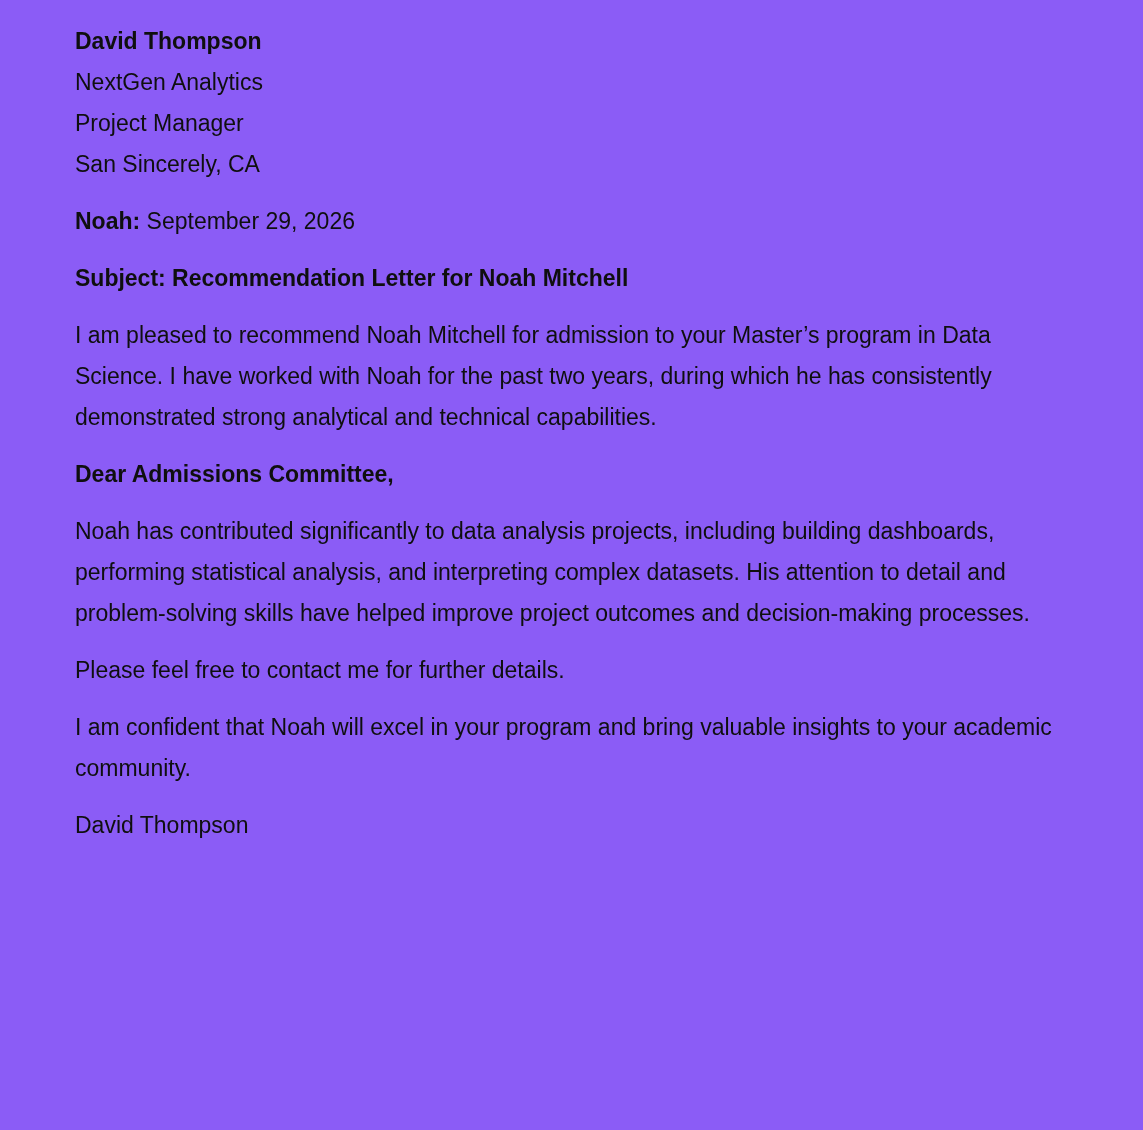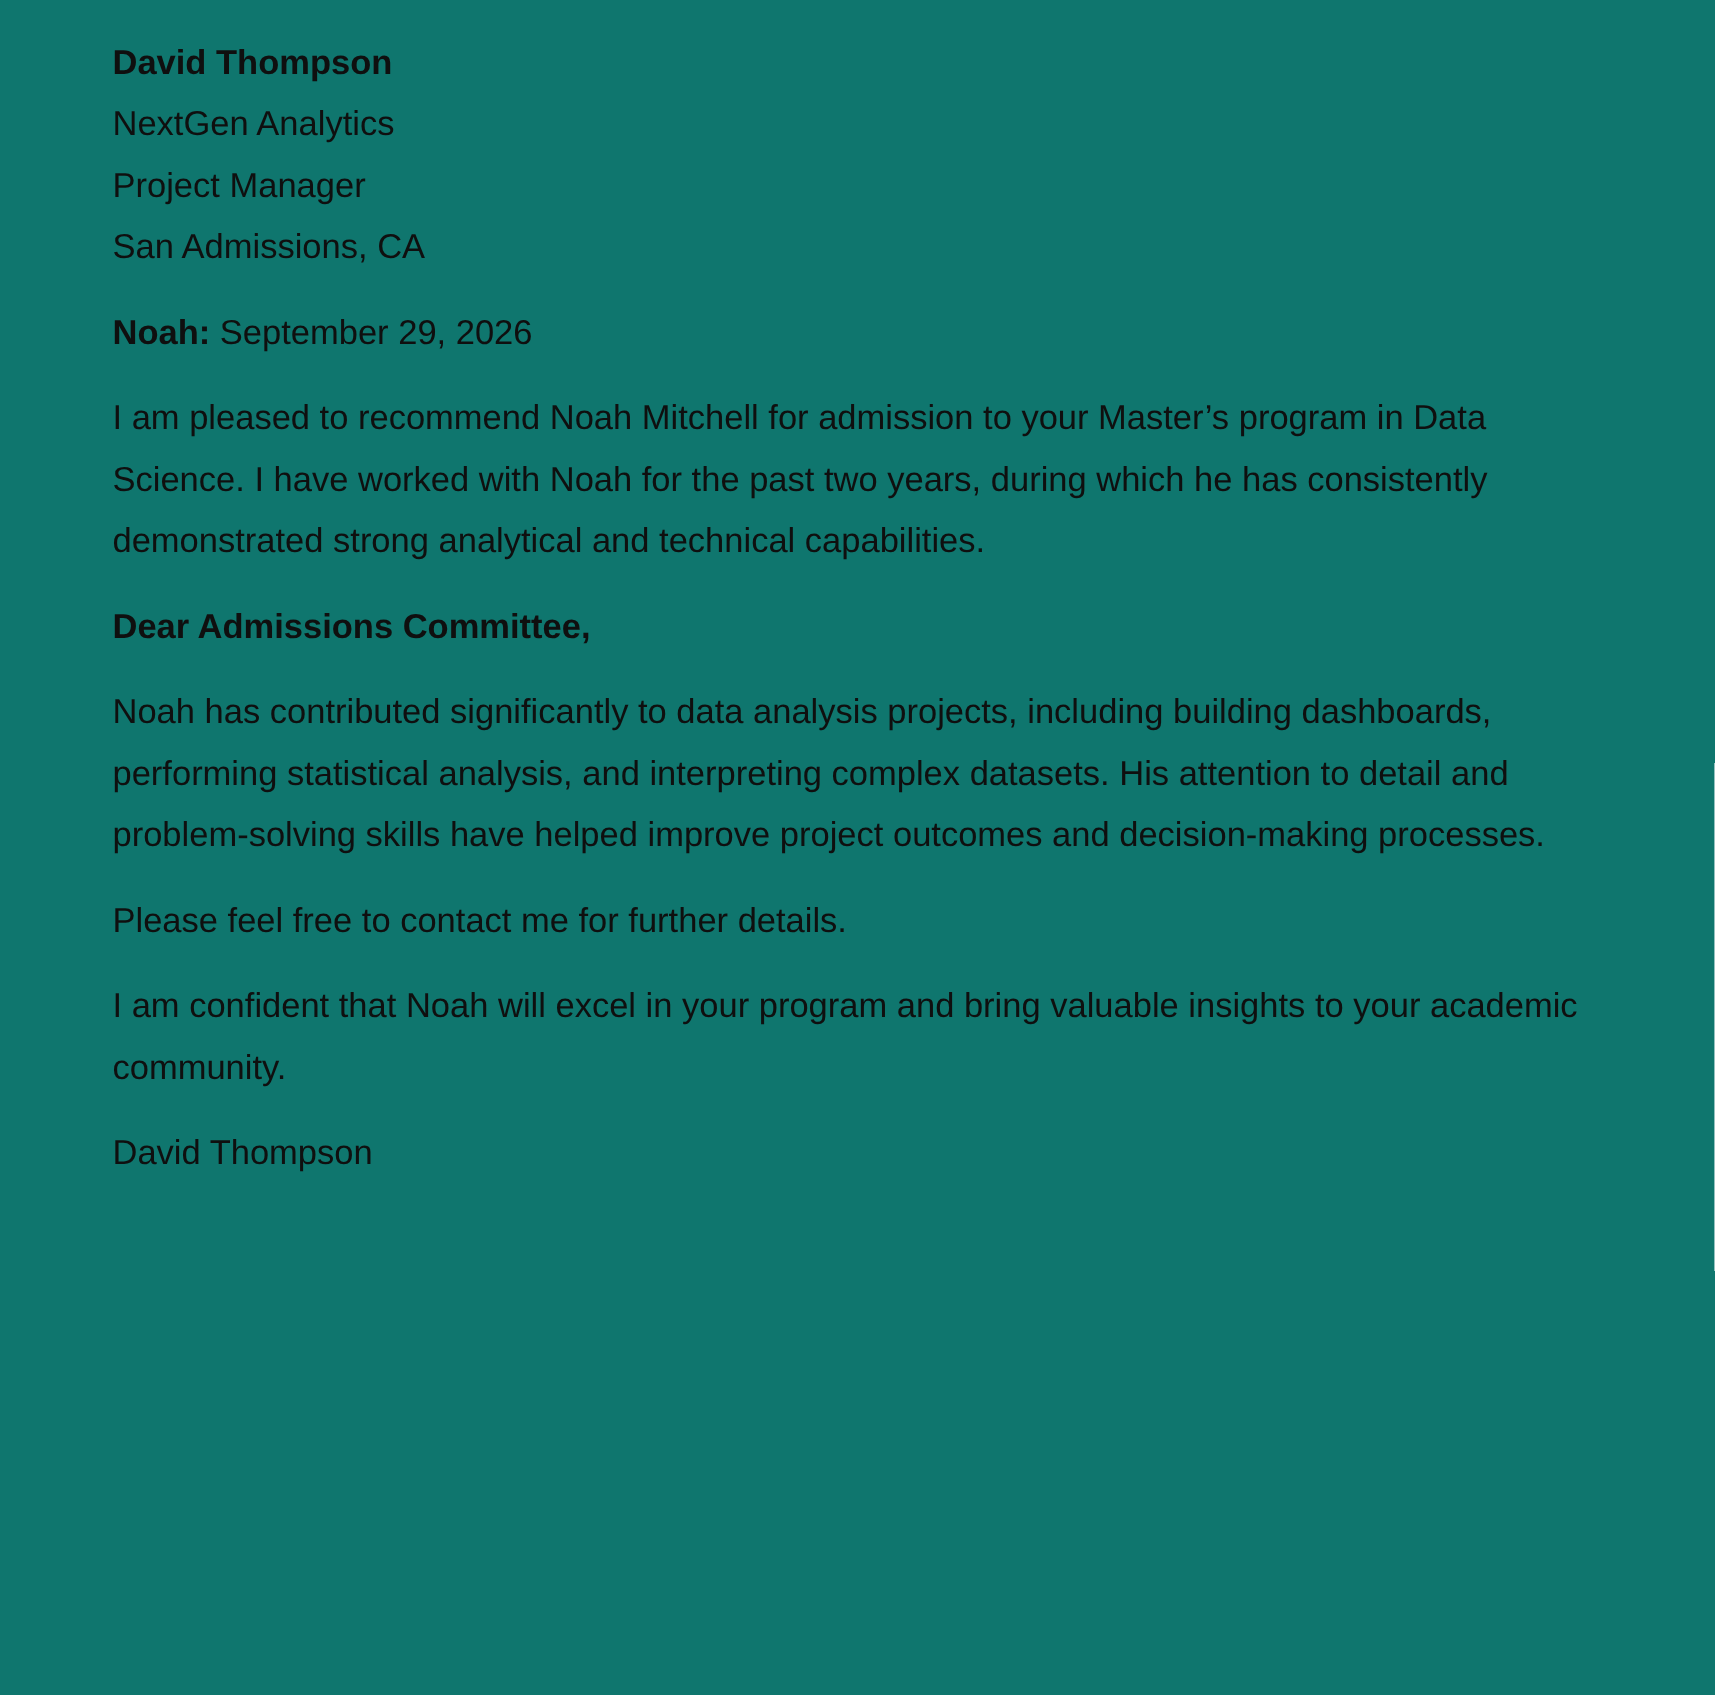--- a/index.html
+++ b/index.html
@@ -5,21 +5,21 @@
   html, body {
     margin: 0;
     padding: 0;
     background: #ffffff;
   }
   .letter {
     width: 1143px;
     height: 1130px;
     box-sizing: border-box;
     padding: 21px 58px 0 75px;
-    background: #0f766e;
+    background: #8b5cf6;
     font-family: "Liberation Sans", sans-serif;
     font-size: 23px;
     line-height: 41px;
     color: #0f0f0f;
     overflow: hidden;
   }
   .block {
     margin: 0 0 16px 0;
   }
   .line {
@@ -31,27 +31,28 @@
 </style>
 </head>
 <body>
 
 <div class="letter">
 
   <div class="block">
     <span class="line bold">David Thompson</span>
     <span class="line">NextGen Analytics</span>
     <span class="line">Project Manager</span>
-    <span class="line">San Admissions, CA</span>
+    <span class="line">San Sincerely, CA</span>
   </div>
 
   <div class="block">
     <span class="bold">Noah:</span><span> September 29, 2026</span>
   </div>
 
+  <div class="block bold">Subject: Recommendation Letter for Noah Mitchell</div>
 
   <div class="block">I am pleased to recommend Noah Mitchell for admission to your Master’s program in Data Science. I have worked with Noah for the past two years, during which he has consistently demonstrated strong analytical and technical capabilities.</div>
 
   <div class="block bold">Dear Admissions Committee,</div>
 
   <div class="block">Noah has contributed significantly to data analysis projects, including building dashboards, performing statistical analysis, and interpreting complex datasets. His attention to detail and problem-solving skills have helped improve project outcomes and decision-making processes.</div>
 
 
   <div class="block">Please feel free to contact me for further details.</div>
 

